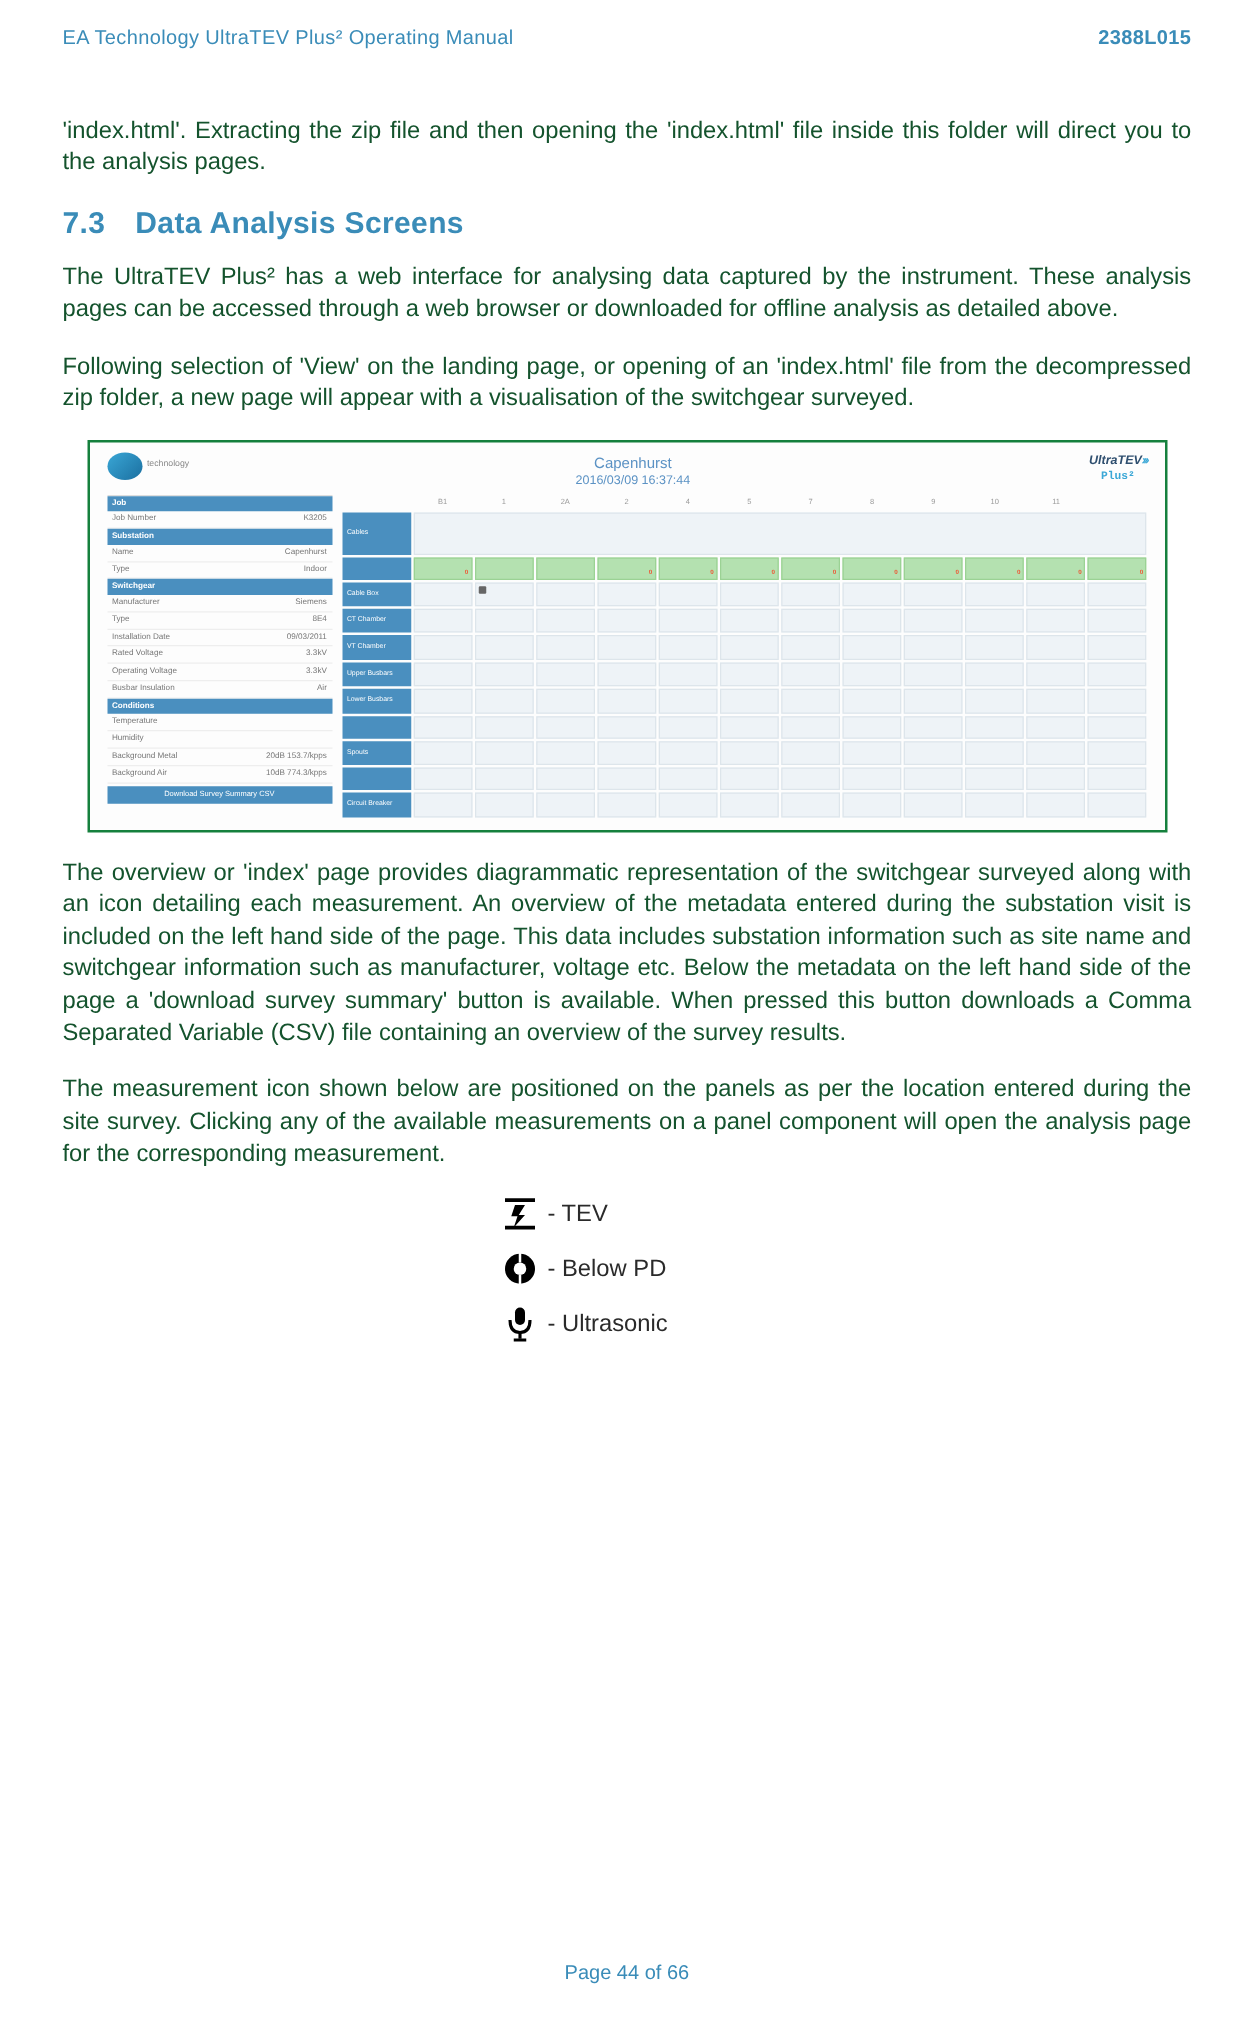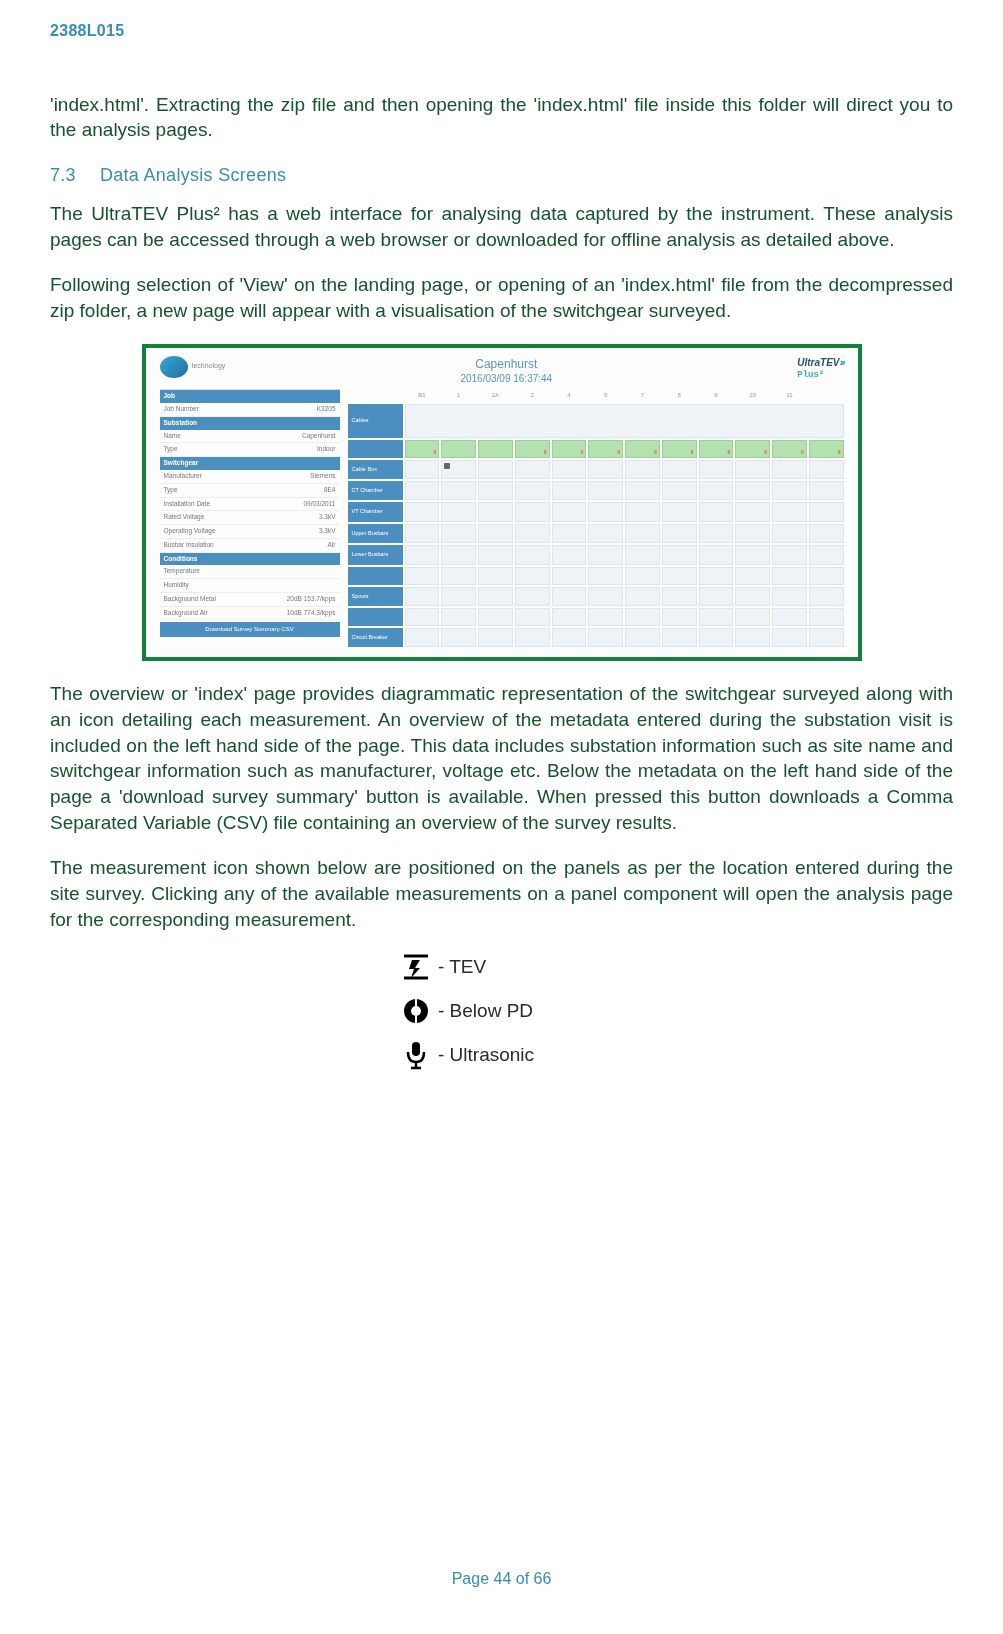--- a/index.html
+++ b/index.html
@@ -26,33 +26,33 @@
 
     .body-text {
       text-align: justify;
       margin-bottom: 20px;
       font-size: 19px;
       color: #14532d;
     }
 
     .section-heading {
       color: #3a8cb8;
-      font-size: 18px;
-      font-weight: normal;
+      font-size: 24px;
+      font-weight: bold;
       margin-top: 8px;
       margin-bottom: 14px;
       letter-spacing: 0.3px;
     }
     .section-heading .num { margin-right: 24px; }
 
     .screenshot {
-      width: 720px;
+      width: 864px;
       margin: 10px auto 20px auto;
       background: #fdfdfd;
-      border: 4px solid #15803d;
+      border: 2px solid #15803d;
       font-size: 8px;
       color: #555;
       padding: 8px 14px 10px 14px;
     }
     .ss-top {
       display: flex;
       justify-content: space-between;
       align-items: flex-start;
       margin-bottom: 4px;
     }
@@ -68,21 +68,21 @@
       position: relative;
     }
     .ss-logo-text { font-size: 7px; color: #888; line-height: 1; padding-top: 6px; }
     .ss-title {
       text-align: center;
       color: #5b92c4;
       font-size: 12px;
     }
     .ss-title .date { font-size: 10px; color: #5b92c4; }
     .ss-right-logo {
-      text-align: left;
+      text-align: center;
       font-weight: bold;
       font-style: italic;
       color: #2f4f6f;
       font-size: 10px;
       margin-left: 10px;
     }
     .ss-right-logo .arrows { color: #3aa7d6; letter-spacing: -2px; }
     .ss-right-logo .plus { color: #3aa7d6; font-style: normal; font-size: 9px; display: block; font-family: Liberation Mono, monospace; }
 
     .ss-body {
@@ -188,20 +188,21 @@
       width: 903px;
       text-align: center;
       font-size: 16px;
       color: #3a8cb8;
     }
   </style>
 </head>
 <body>
 
 <div class="header-row">
+  <span class="left">EA Technology UltraTEV Plus² Operating Manual</span>
   <span class="right">2388L015</span>
 </div>
 
 <p class="body-text">'index.html'. Extracting the zip file and then opening the 'index.html' file inside this folder will direct you to the analysis pages.</p>
 
 <h2 class="section-heading">
   <span class="num">7.3</span><span>Data Analysis Screens</span>
 </h2>
 
 <p class="body-text">The UltraTEV Plus² has a web interface for analysing data captured by the instrument. These analysis pages can be accessed through a web browser or downloaded for offline analysis as detailed above.</p>

